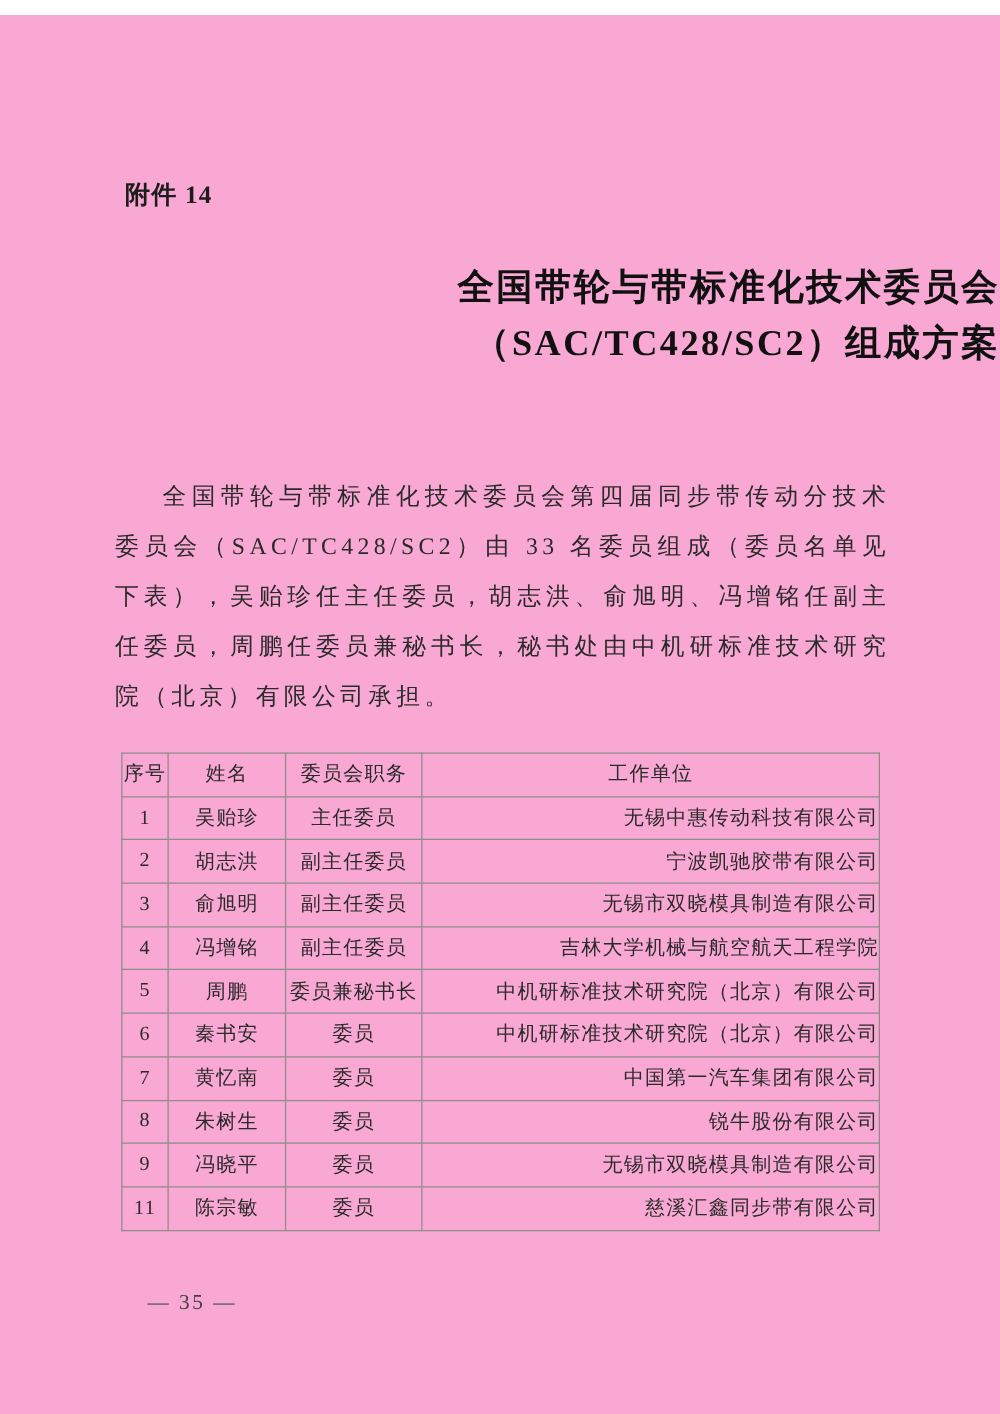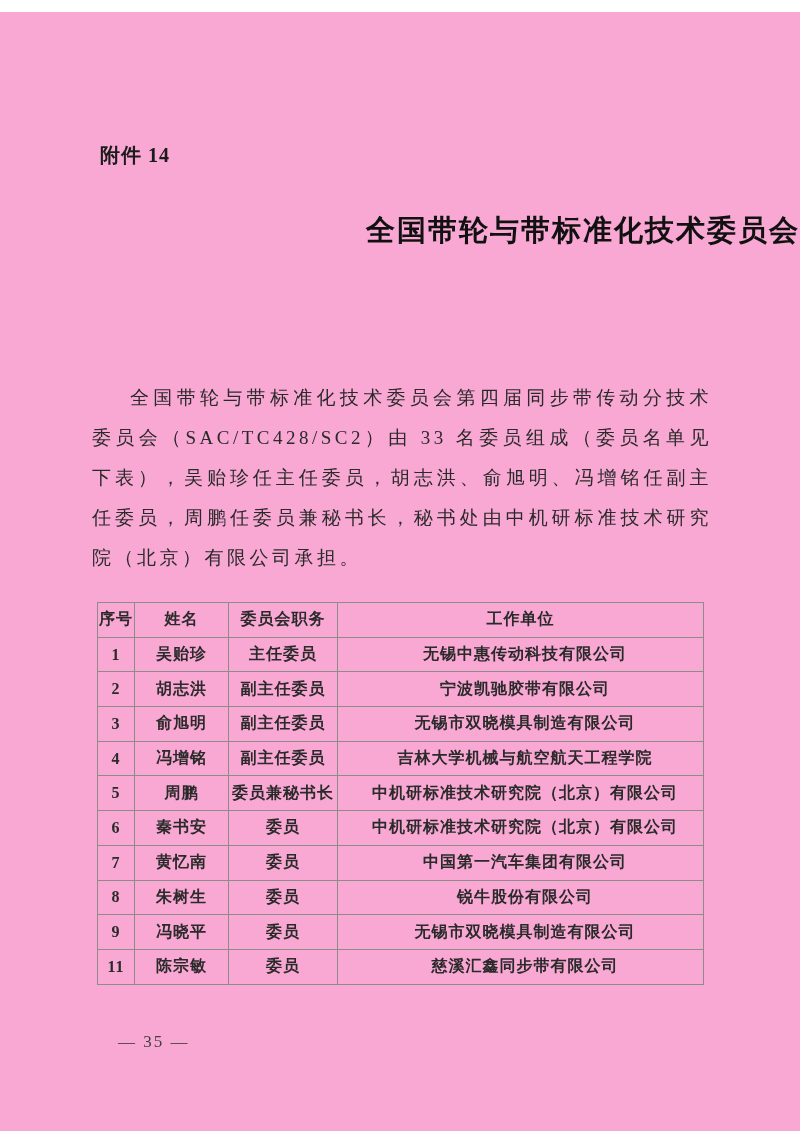--- a/index.html
+++ b/index.html
@@ -57,48 +57,49 @@
     border-collapse: collapse;
     table-layout: fixed;
     width: 606px;
     font-size: 16px;
     letter-spacing: 1px;
     color: #2a2a2a;
   }
   .member-table td, .member-table th {
     border: 1px solid #8c8c8c;
     height: 34.7px;
-    font-weight: bold;
+    font-weight: normal;
     text-align: center;
     vertical-align: middle;
     overflow: hidden;
     white-space: nowrap;
   }
   .member-table td.c3 {
-    text-align: center;
+    text-align: right;
     padding-left: 9px;
   }
   .page-number {
     position: absolute;
     left: 118px;
     top: 1020px;
     font-size: 17px;
     letter-spacing: 2px;
     color: #414141;
   }
 </style>
 </head>
 <body>
 
 <div class="page">
 
   <div class="attachment-label">附件 14</div>
 
   <div class="doc-title">
     <span class="t-line">全国带轮与带标准化技术委员会</span>
+    <span class="t-line">（SAC/TC428/SC2）组成方案</span>
   </div>
 
   <p class="intro-paragraph">全国带轮与带标准化技术委员会第四届同步带传动分技术委员会（SAC/TC428/SC2）由 33 名委员组成（委员名单见下表），吴贻珍任主任委员，胡志洪、俞旭明、冯增铭任副主任委员，周鹏任委员兼秘书长，秘书处由中机研标准技术研究院（北京）有限公司承担。</p>
 
   <table class="member-table">
     <colgroup>
       <col style="width:37px">
       <col style="width:94px">
       <col style="width:109px">
       <col style="width:366px">

